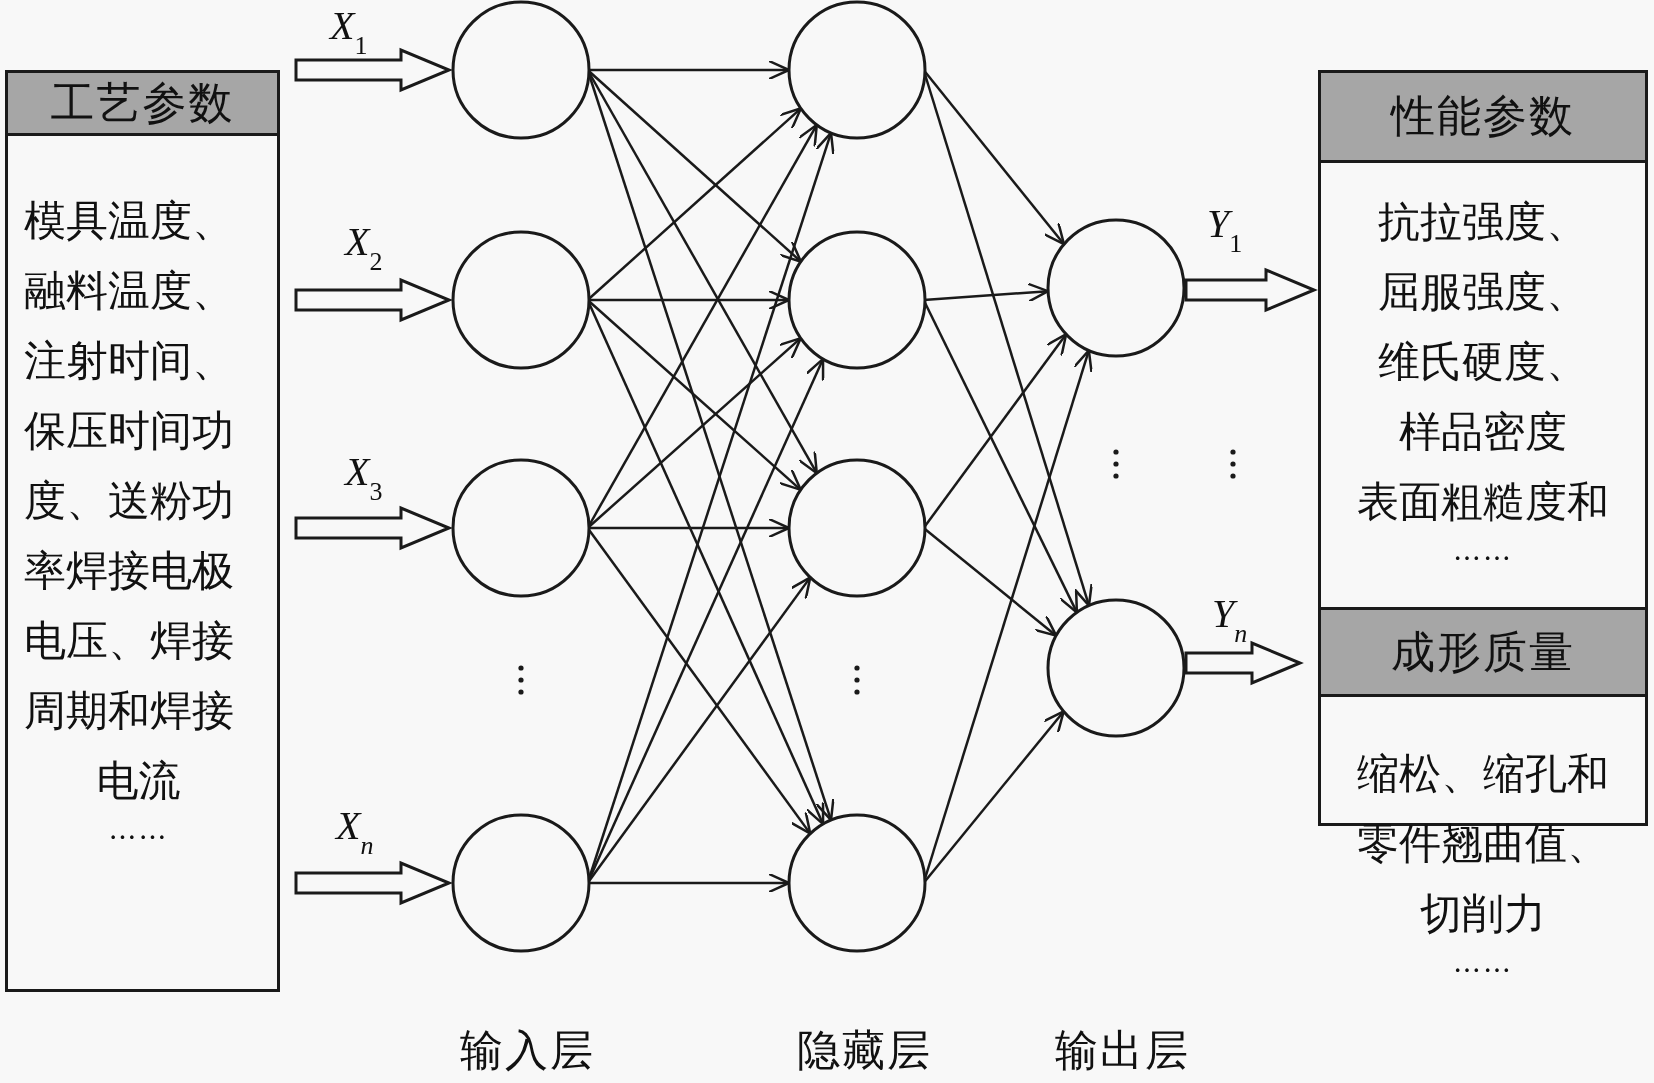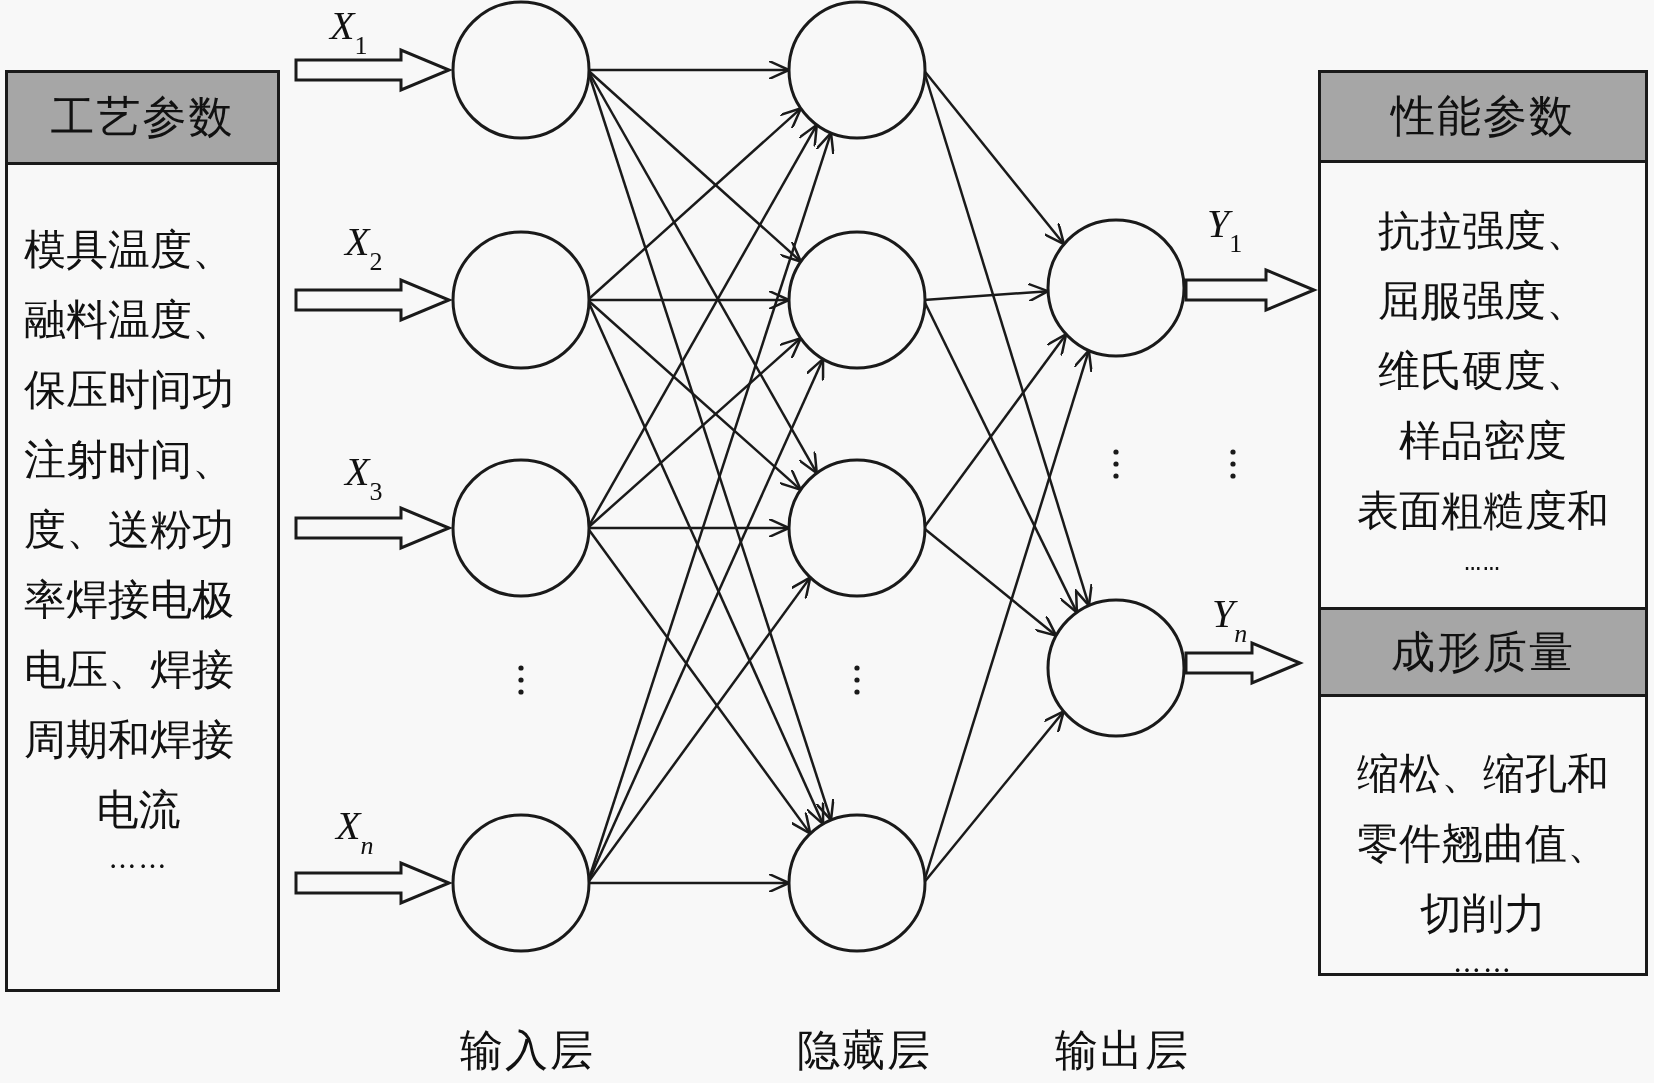--- a/index.html
+++ b/index.html
@@ -91,42 +91,42 @@
       </g>
       <g>
         <circle cx="1233" cy="452" r="2.6" fill="#1a1a1a"></circle>
         <circle cx="1233" cy="464" r="2.6" fill="#1a1a1a"></circle>
         <circle cx="1233" cy="476" r="2.6" fill="#1a1a1a"></circle>
       </g>
     </g>
 </svg>
 
 <div class="box" style="left:5px; top:70px; width:275px; height:922px;">
-  <div class="box-header" style="height:92px;">
+  <div class="box-header" style="height:63px;">
     <span>工艺参数</span>
   </div>
   <div class="box-body" style="padding:50px 8px 0 16px;">
     <span class="line">模具温度、</span>
     <span class="line">融料温度、</span>
+    <span class="line">注射时间、</span>
     <span class="line">保压时间功</span>
-    <span class="line">注射时间、</span>
     <span class="line">度、送粉功</span>
     <span class="line">率焊接电极</span>
     <span class="line">电压、焊接</span>
     <span class="line">周期和焊接</span>
     <span class="line" style="text-align:center; padding-right:16px;">电流</span>
     <span class="dots" style="padding-right:16px;">……</span>
   </div>
 </div>
 
-<div class="box" style="left:1318px; top:70px; width:330px; height:906px;">
+<div class="box" style="left:1318px; top:70px; width:330px; height:756px;">
   <div class="box-header" style="height:90px;">
     <span>性能参数</span>
   </div>
-  <div class="box-body" style="height:444px; box-sizing:border-box; padding-top:36px; text-align:center;font-family:Liberation Mono, monospace;">
+  <div class="box-body" style="height:444px; box-sizing:border-box; padding-top:24px; text-align:center;">
     <span class="line">抗拉强度、</span>
     <span class="line">屈服强度、</span>
     <span class="line">维氏硬度、</span>
     <span class="line">样品密度</span>
     <span class="line">表面粗糙度和</span>
     <span class="dots">……</span>
   </div>
   <div class="box-header" style="height:90px; border-top:3px solid #1a1a1a;">
     <span>成形质量</span>
   </div>

